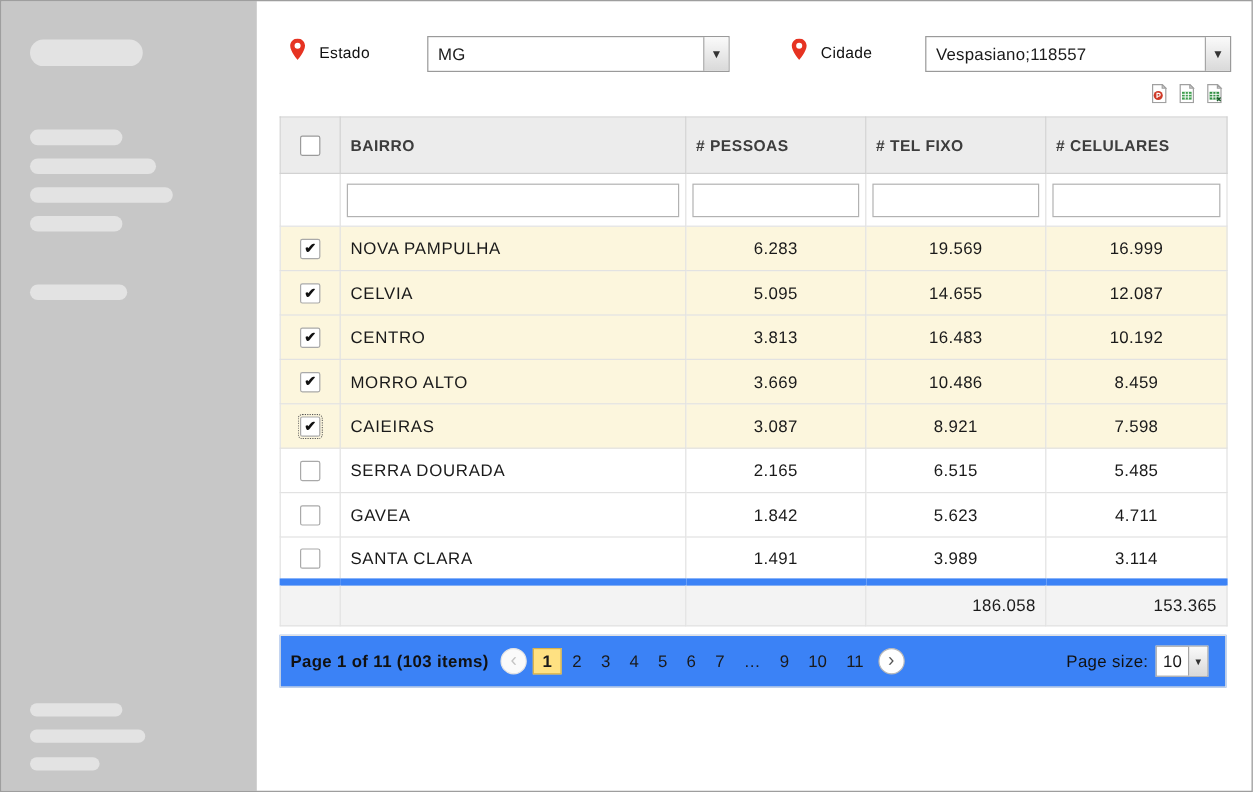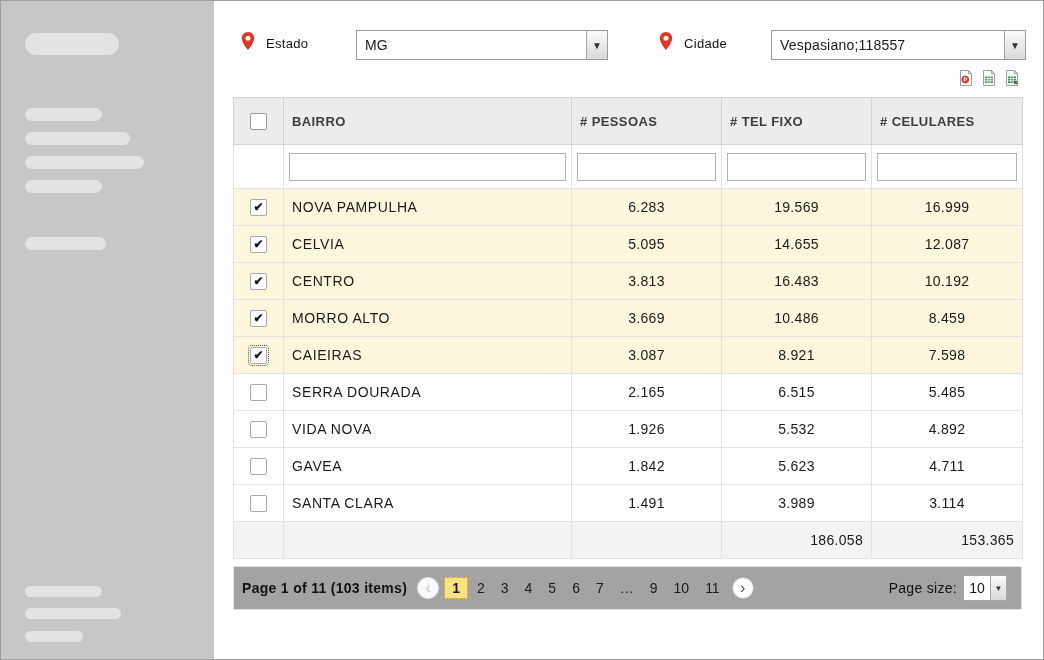--- a/index.html
+++ b/index.html
@@ -71,25 +71,25 @@
   tr.data-row .num-cell { text-align: center; letter-spacing: .3px; }
   tr.data-row.checked td { background: #fcf6dd; }
   td.cb-cell { text-align: center; padding: 0; }
 
   .checkbox { display: inline-flex; width: 17px; height: 17px; border: 1px solid #9b9b9b;
               border-radius: 2px; background: #fff; align-items: center; justify-content: center;
               font-size: 12px; font-weight: bold; color: #111; cursor: pointer; vertical-align: middle; }
   tr.data-row .checkbox { border-color: #a9a9a9; }
   .checkbox.focused { outline: 1px dotted #555; outline-offset: 1px; }
 
-  tr.summary-row td { height: 37px; background: #f3f3f3; border-top: 1px solid #3b82f6;
+  tr.summary-row td { height: 37px; background: #f3f3f3; border-top: 6px solid #3b82f6;
                       text-align: right; letter-spacing: .3px; color: #1a1a1a; }
 
   
-  .pager { margin: 7px 0 0 19px; width: 789px; height: 44px; background: #a3a3a3;
+  .pager { margin: 7px 0 0 19px; width: 789px; height: 44px; background: #3b82f6;
            border: 1px solid #e2e2e2; display: flex; align-items: center; padding: 0 14px 0 8px; }
   .pager-summary { font-size: 14px; font-weight: bold; letter-spacing: .3px; color: #111; }
   .nav-circle { width: 22px; height: 22px; border-radius: 50%; display: inline-flex; align-items: center;
                 justify-content: center; font-size: 16px; line-height: 1; margin: 0 4px; }
   .nav-prev { color: #c3c3c3; border: 1px solid #e3e3e3; background: #fafafa; margin-left: 10px; }
   .nav-next { color: #555; border: 1px solid #b9b9b9; background: #fff; cursor: pointer; }
   .pages { display: inline-flex; align-items: center; }
   .page { padding: 2px 7px; margin: 0 1px; font-size: 14px; color: #1a1a1a; cursor: pointer; }
   .page.current { background: #ffe182; border: 1px solid #d9b24a; font-weight: bold; cursor: default; }
   .page.ellipsis { cursor: default; }
@@ -244,27 +244,20 @@
           </tr>
           <tr class="data-row">
             <td class="cb-cell"><span class="checkbox"></span></td>
             <td class="txt-cell">SERRA DOURADA</td>
             <td class="num-cell">2.165</td>
             <td class="num-cell">6.515</td>
             <td class="num-cell">5.485</td>
           </tr>
           <tr class="data-row">
             <td class="cb-cell"><span class="checkbox"></span></td>
-            <td class="txt-cell">VIDA NOVA</td>
-            <td class="num-cell">1.926</td>
-            <td class="num-cell">5.532</td>
-            <td class="num-cell">4.892</td>
-          </tr>
-          <tr class="data-row">
-            <td class="cb-cell"><span class="checkbox"></span></td>
             <td class="txt-cell">GAVEA</td>
             <td class="num-cell">1.842</td>
             <td class="num-cell">5.623</td>
             <td class="num-cell">4.711</td>
           </tr>
           <tr class="data-row">
             <td class="cb-cell"><span class="checkbox"></span></td>
             <td class="txt-cell">SANTA CLARA</td>
             <td class="num-cell">1.491</td>
             <td class="num-cell">3.989</td>

